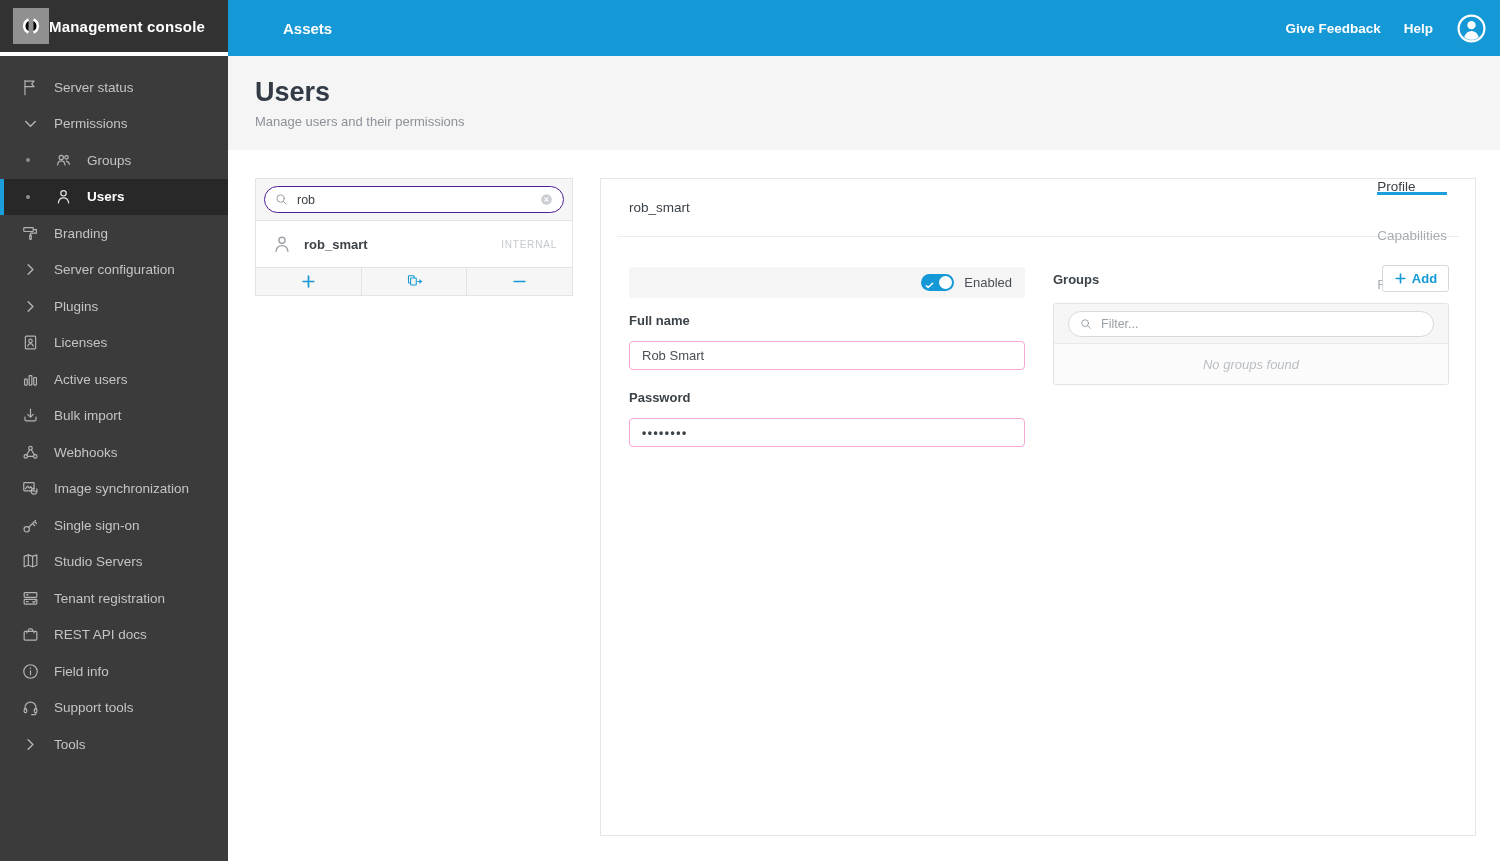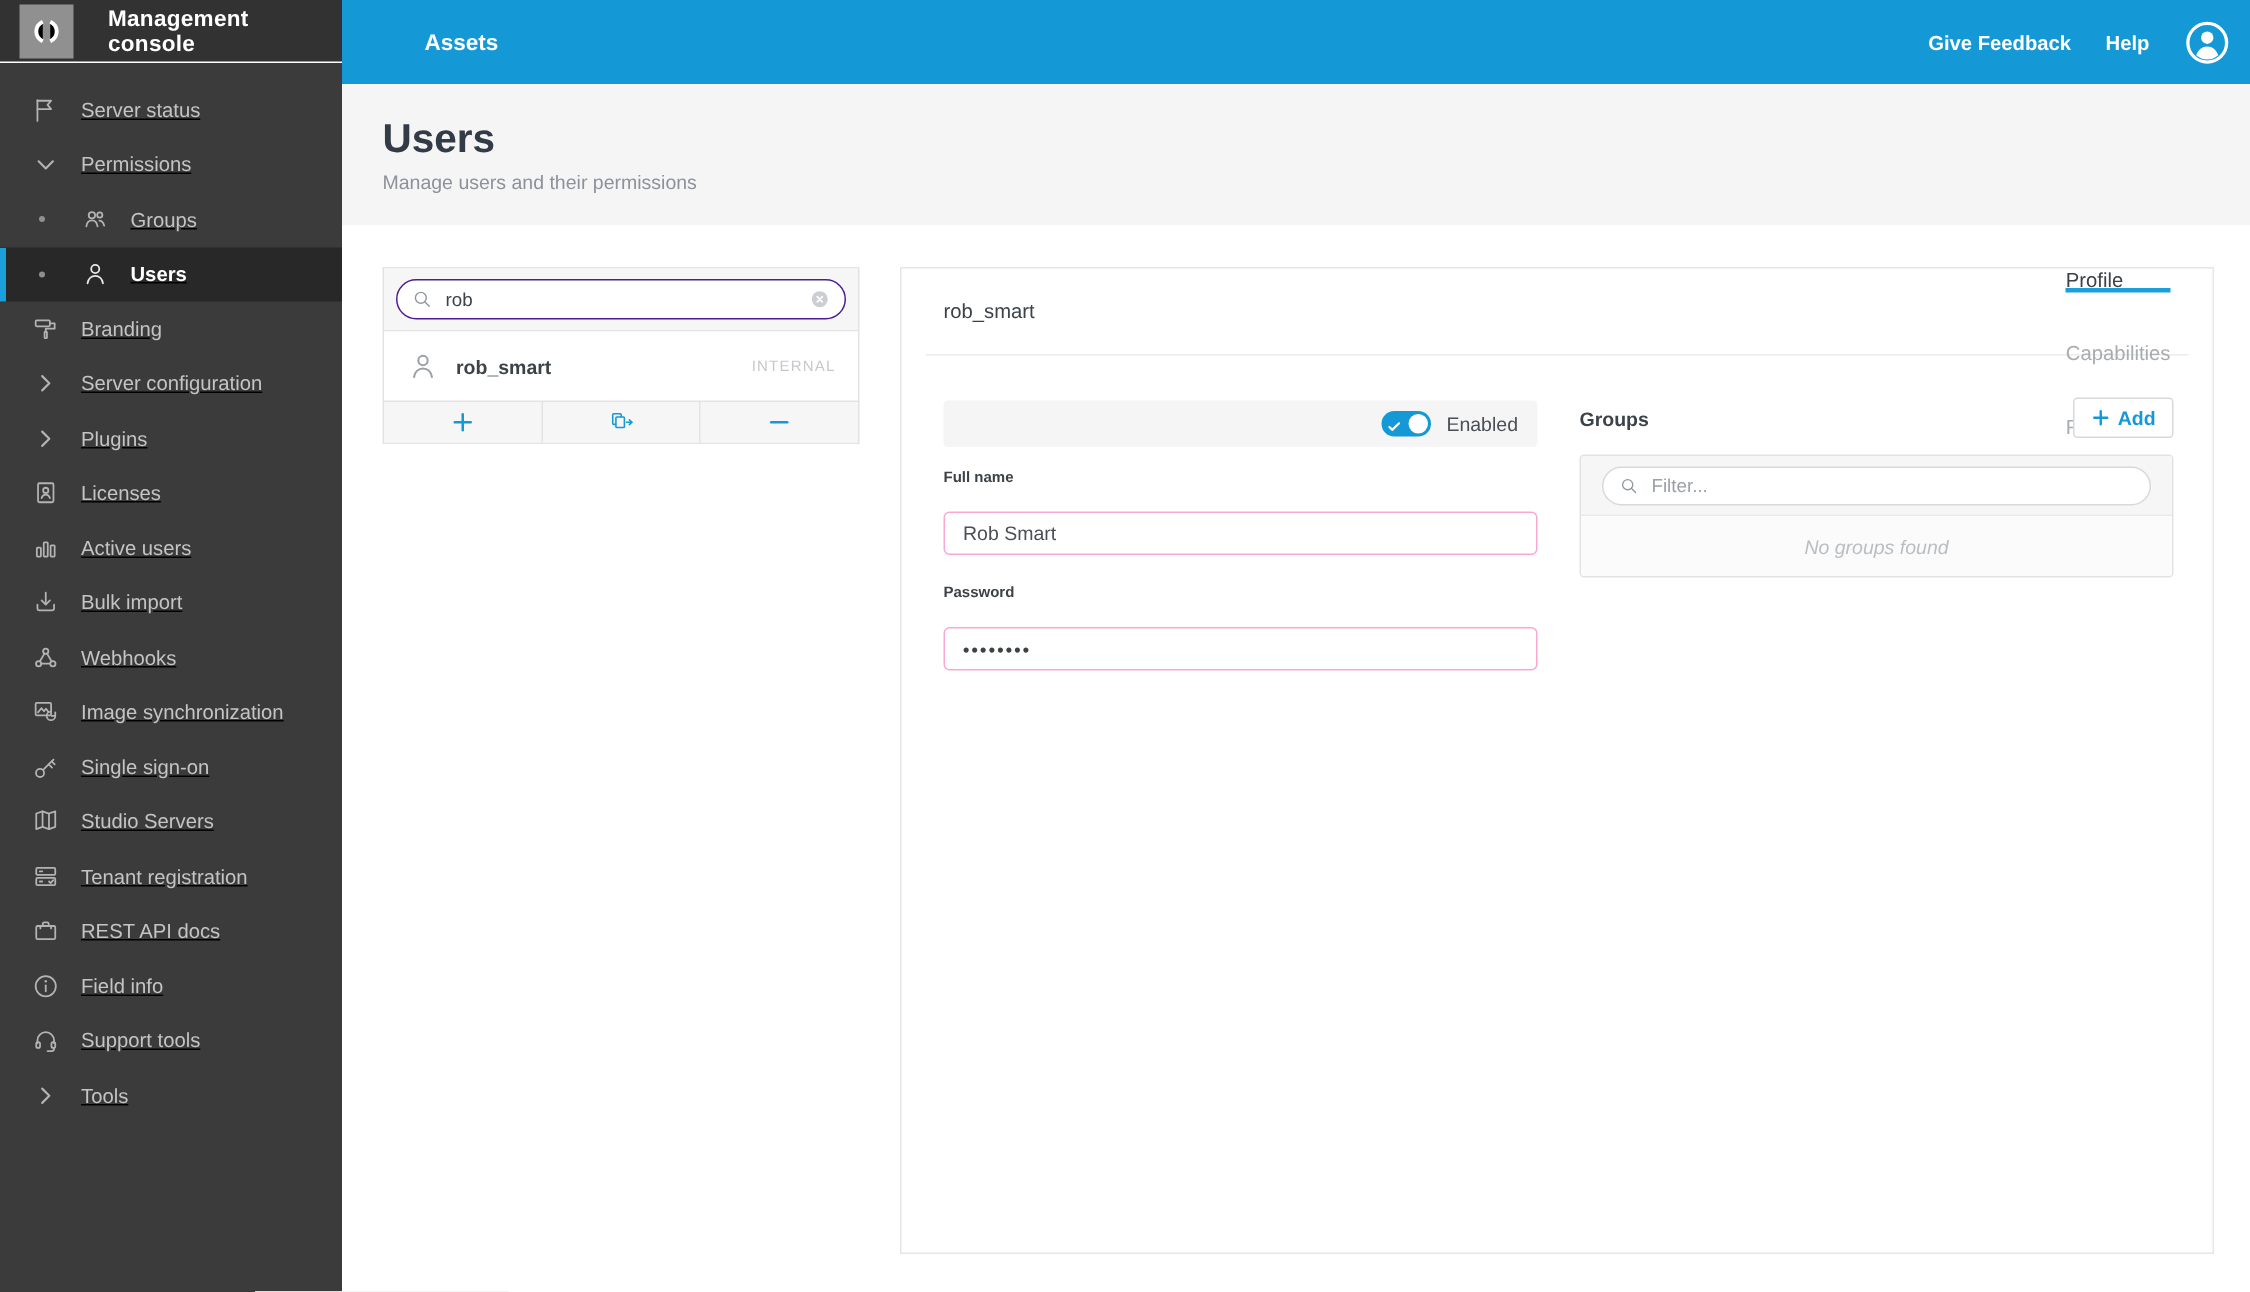--- a/index.html
+++ b/index.html
@@ -3,25 +3,25 @@
 <meta charset="utf-8">
 <style>
   * { margin:0; padding:0; box-sizing:border-box; }
   html,body { background:#e9e9e9; }
   .screen {
     position:relative; width:1500px; height:861px; background:#ffffff;
     font-family:"Liberation Sans", sans-serif; overflow:hidden;
   }
   
   .sidebar { position:absolute; left:0; top:0; width:228px; height:861px; background:#3b3b3b; z-index:3; }
-  .sidebar-header { height:42px; background:#323232; border-bottom:1px solid #ffffff; display:flex; align-items:center; padding-left:13px; gap:23px; }
+  .sidebar-header { height:56px; background:#323232; border-bottom:4px solid #ffffff; display:flex; align-items:center; padding-left:13px; gap:0; }
   .logo { width:36px; height:36px; background:#909090; display:flex; align-items:center; justify-content:center; flex:0 0 auto; }
   .logo svg { width:24px; height:24px; }
   .sidebar-title { color:#ffffff; font-weight:bold; font-size:15px; letter-spacing:.2px; }
-  .side-nav { padding-top:13px;text-decoration:underline; }
+  .side-nav { padding-top:13px; }
   .side-item { height:36.5px; display:flex; align-items:center; padding-left:20px; color:#c4c4c4; font-size:13.5px; cursor:pointer; position:relative; }
   .side-item .icon { width:21px; height:19px; display:flex; align-items:center; justify-content:center; margin-right:13px; color:#b3b3b3; flex:0 0 auto; }
   .side-item.sub { padding-left:26px; }
   .side-item.sub .bullet { width:4px; height:4px; border-radius:50%; background:#8f8f8f; margin-right:23px; flex:0 0 auto; }
   .side-item.selected { background:#282828; color:#ffffff; font-weight:bold; box-shadow:inset 4px 0 0 #1a9fdb; }
   .side-item.selected .icon { color:#e8e8e8; }
   
   .topbar { position:absolute; left:228px; top:0; width:1272px; height:56px; background:#1598d6; display:flex; align-items:center; color:#fff;padding-left:28px; }
   .topbar-title { margin-left:27px; font-weight:bold; font-size:15px; }
   .topbar-right { margin-left:auto; display:flex; align-items:center; gap:23px; padding-right:13px; }
@@ -54,21 +54,21 @@
   .tabs { margin-left:auto; display:flex; gap:34px; padding-right:12px;flex-direction:column; }
   .tab { position:relative; display:flex; align-items:center; font-size:13.5px; color:#a7acb1; cursor:pointer; }
   .tab.active { color:#3b4248; }
   .tab.active::after { content:""; position:absolute; left:0; right:0; bottom:-1px; height:3px; background:#1a9fdb; }
   .enabled-strip { position:absolute; left:28px; top:88px; width:396px; height:31px; background:#f5f5f5; border-radius:3px; display:flex; align-items:center; justify-content:flex-end; padding-right:13px; gap:10px; }
   .toggle { position:relative; width:33px; height:17px; background:#1598d6; border-radius:9px; cursor:pointer; flex:0 0 auto; }
   .toggle .knob { position:absolute; right:2px; top:2px; width:13px; height:13px; background:#fff; border-radius:50%; }
   .toggle .check { position:absolute; left:3px; top:3px; width:11px; height:11px; }
   .toggle .check svg { width:100%; height:100%; }
   .enabled-label { font-size:13px; color:#4a5056; }
-  .field-label { position:absolute; left:28px; font-weight:bold; font-size:10px; color:#3b4248; }
+  .field-label { position:absolute; left:28px; font-weight:bold; font-size:13px; color:#3b4248; }
   .lbl-fullname { top:134px; }
   .lbl-password { top:211px; }
   .text-input { position:absolute; left:28px; width:396px; height:29px; border:1px solid #f9a8d4; border-radius:4px; background:#fff; font-family:inherit; font-size:13px; color:#4a5056; padding:0 12px; outline:none; }
   .input-fullname { top:162px; }
   .input-password { top:239px; font-weight:bold; font-size:12px; letter-spacing:1.5px; color:#3b4248; }
   .groups-label { position:absolute; left:452px; top:93px; font-weight:bold; font-size:13px; color:#3b4248; }
   .add-btn { position:absolute; left:781px; top:86px; width:67px; height:27px; background:#fff; border:1px solid #d6d9db; border-radius:3px; display:flex; align-items:center; justify-content:center; gap:5px; color:#1598d6; font-weight:bold; font-size:13px; cursor:pointer; font-family:inherit; }
   .add-btn .icon { width:13px; height:13px; }
   .groups-box { position:absolute; left:452px; top:124px; width:396px; height:82px; border:1px solid #e3e3e3; border-radius:3px; overflow:hidden; }
   .filter-row { height:40px; background:#f6f6f6; border-bottom:1px solid #e9e9e9; display:flex; align-items:center; padding:0 14px; }

